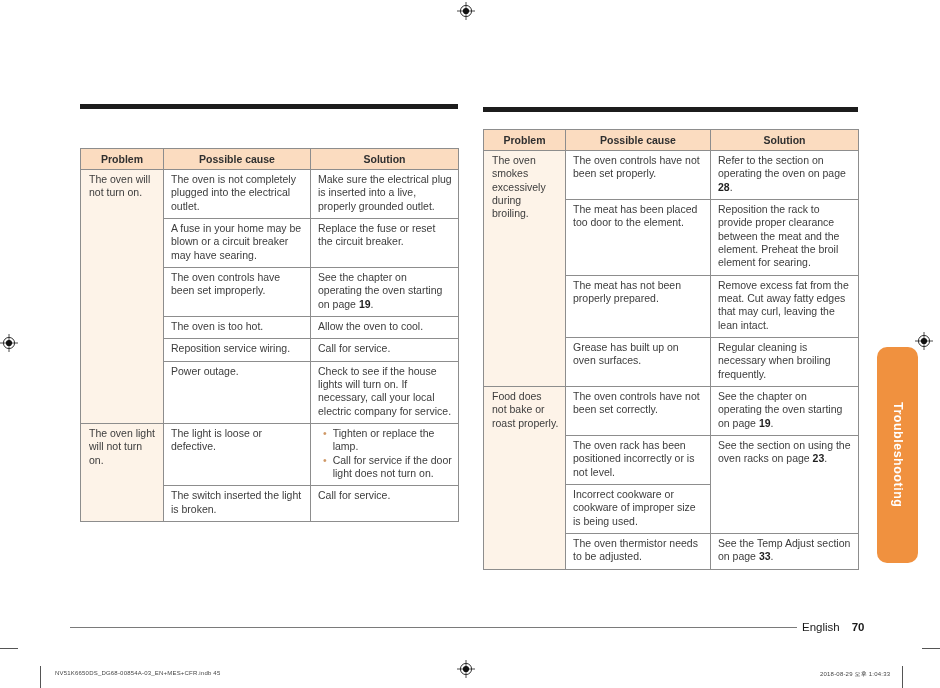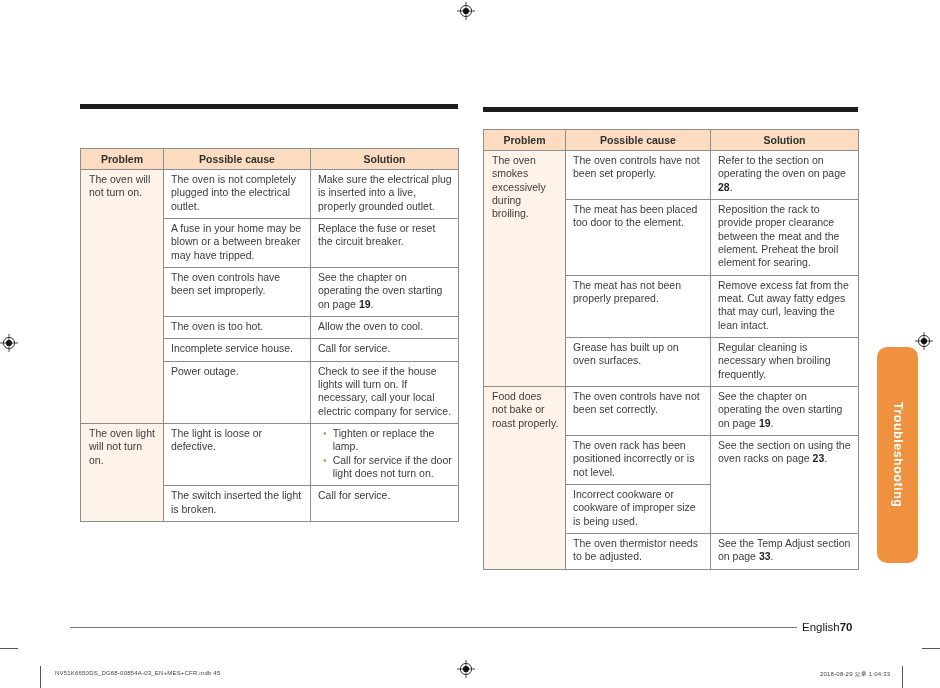--- a/index.html
+++ b/index.html
@@ -65,21 +65,21 @@
   .cropline { position:absolute; background:#555; }
   .cl-bl-h { left:0px;   top:648px; width:18px; height:1px; }
   .cl-bl-v { left:40px;  top:666px; width:1px;  height:22px; }
   .cl-br-h { left:922px; top:648px; width:18px; height:1px; }
   .cl-br-v { left:902px; top:666px; width:1px;  height:22px; }
 
   
   .footer-rule { position:absolute; left:70px; top:627px; width:727px; height:1px; background:#7a7a7a; }
   .footer-lang {
     position:absolute; left:802px; top:621px; font-size:11.5px; color:#1a1a1a;
-    display:flex; align-items:baseline;
+    display:flex; gap:12px; align-items:baseline;
   }
   .footer-lang .pageno { font-weight:bold; }
   .print-foot { position:absolute; font-size:6px; color:#444; letter-spacing:0.2px; white-space:nowrap; }
   .pf-left  { left:55px;  top:670px; }
   .pf-right { left:820px; top:670px; }
 </style>
 </head>
 <body>
 
 <div class="page">
@@ -130,33 +130,33 @@
             <th>Solution</th>
           </tr>
         </thead>
         <tbody>
           <tr>
             <td class="problem" rowspan="6">The oven will not turn on.</td>
             <td class="cause">The oven is not completely plugged into the electrical outlet.</td>
             <td class="solution">Make sure the electrical plug is inserted into a live, properly grounded outlet.</td>
           </tr>
           <tr>
-            <td class="cause">A fuse in your home may be blown or a between breaker may have tripped.</td>
+            <td class="cause">A fuse in your home may be blown or a circuit breaker may have searing.</td>
             <td class="solution">Replace the fuse or reset the circuit breaker.</td>
           </tr>
           <tr>
             <td class="cause">The oven controls have been set improperly.</td>
             <td class="solution">See the chapter on operating the oven starting on page <b>19</b>.</td>
           </tr>
           <tr>
             <td class="cause">The oven is too hot.</td>
             <td class="solution">Allow the oven to cool.</td>
           </tr>
           <tr>
-            <td class="cause">Incomplete service house.</td>
+            <td class="cause">Reposition service wiring.</td>
             <td class="solution">Call for service.</td>
           </tr>
           <tr>
             <td class="cause">Power outage.</td>
             <td class="solution">Check to see if the house lights will turn on. If necessary, call your local electric company for service.</td>
           </tr>
           <tr>
             <td class="problem" rowspan="2">The oven light will not turn on.</td>
             <td class="cause">The light is loose or defective.</td>
             <td class="solution">

